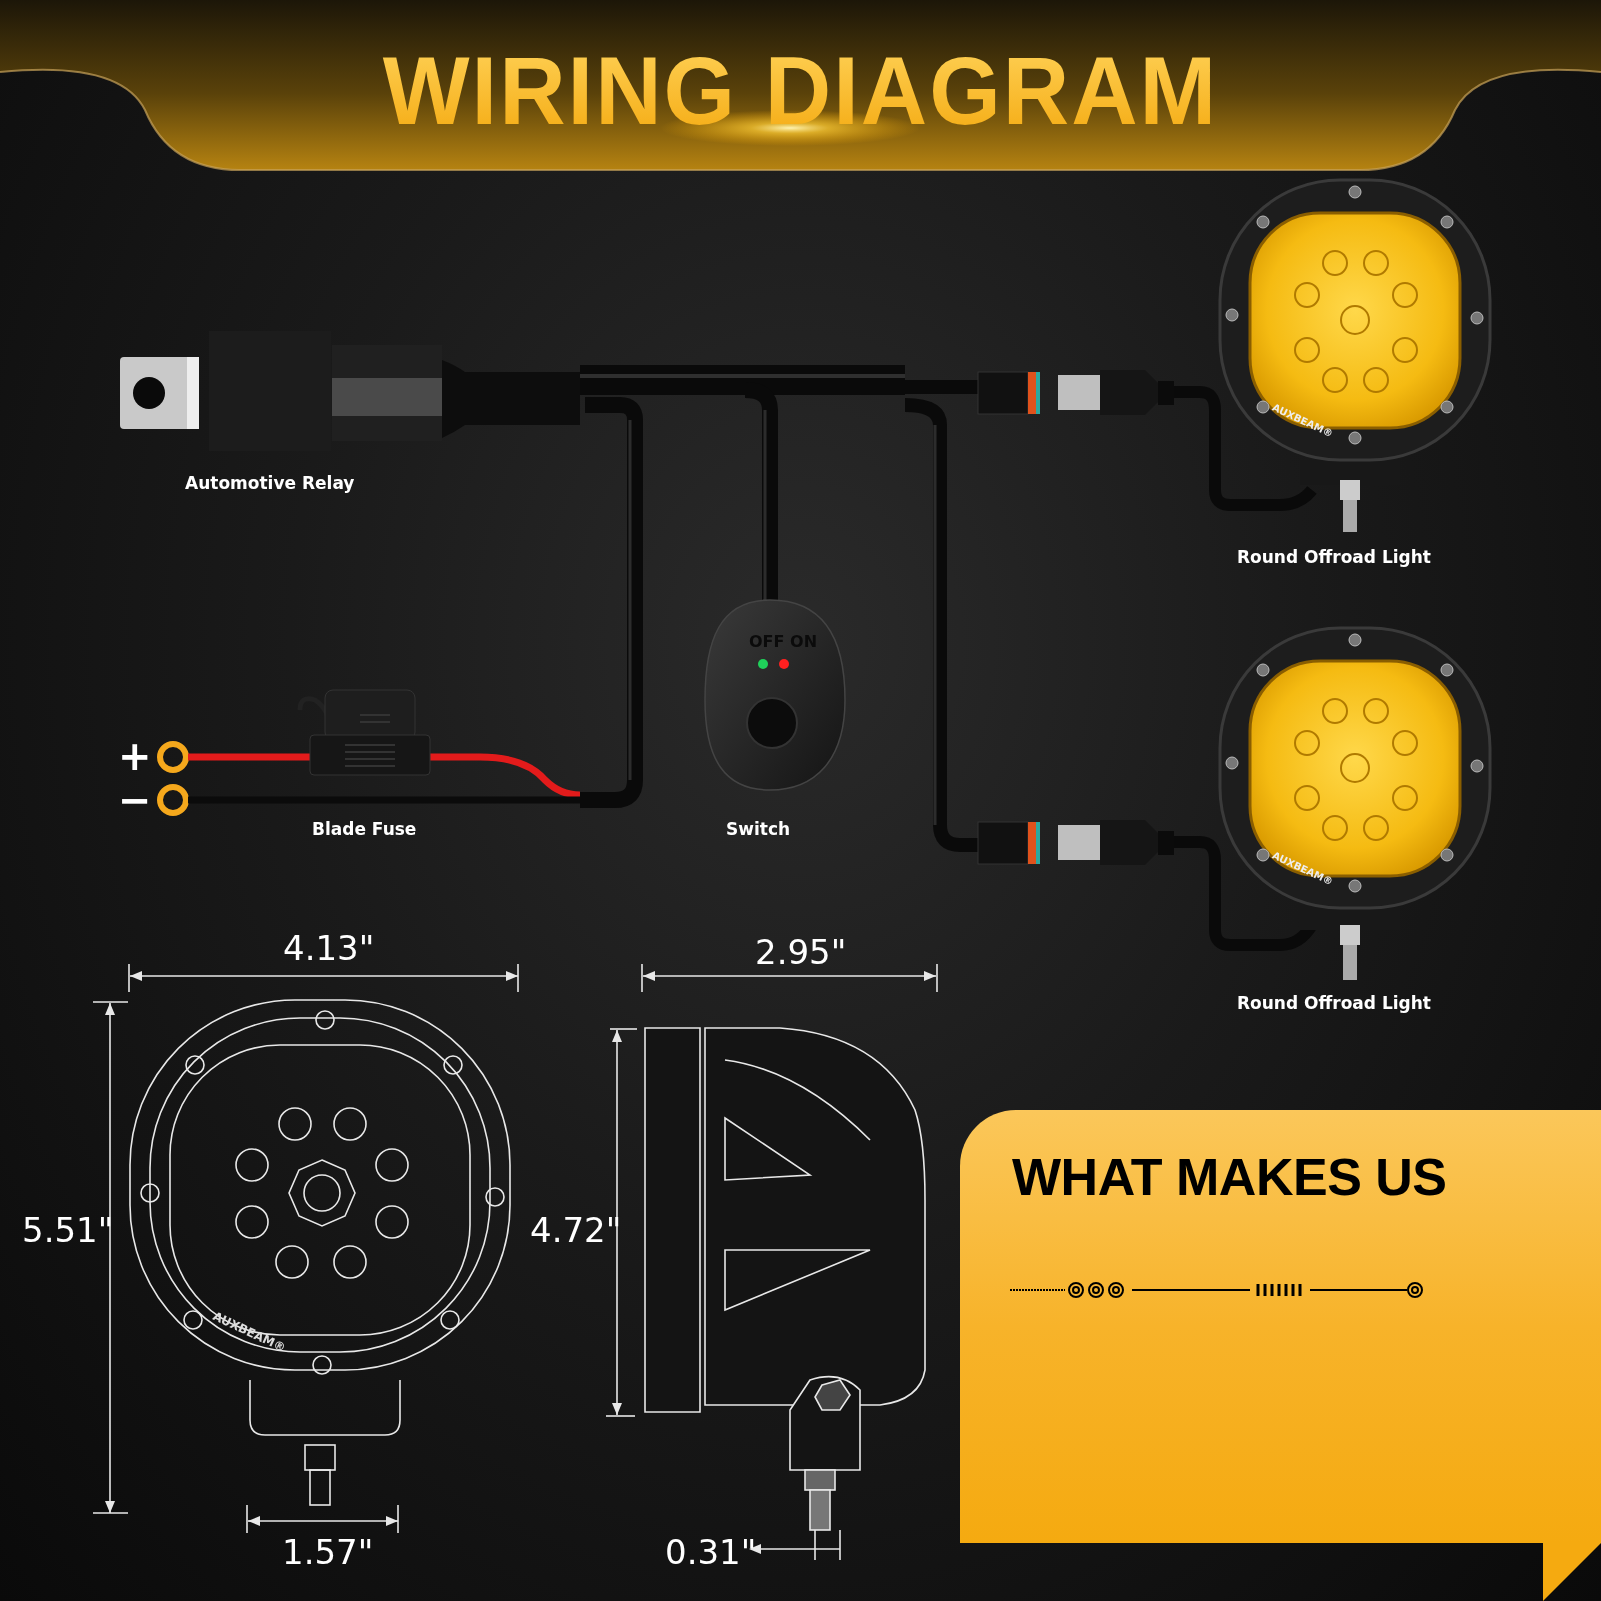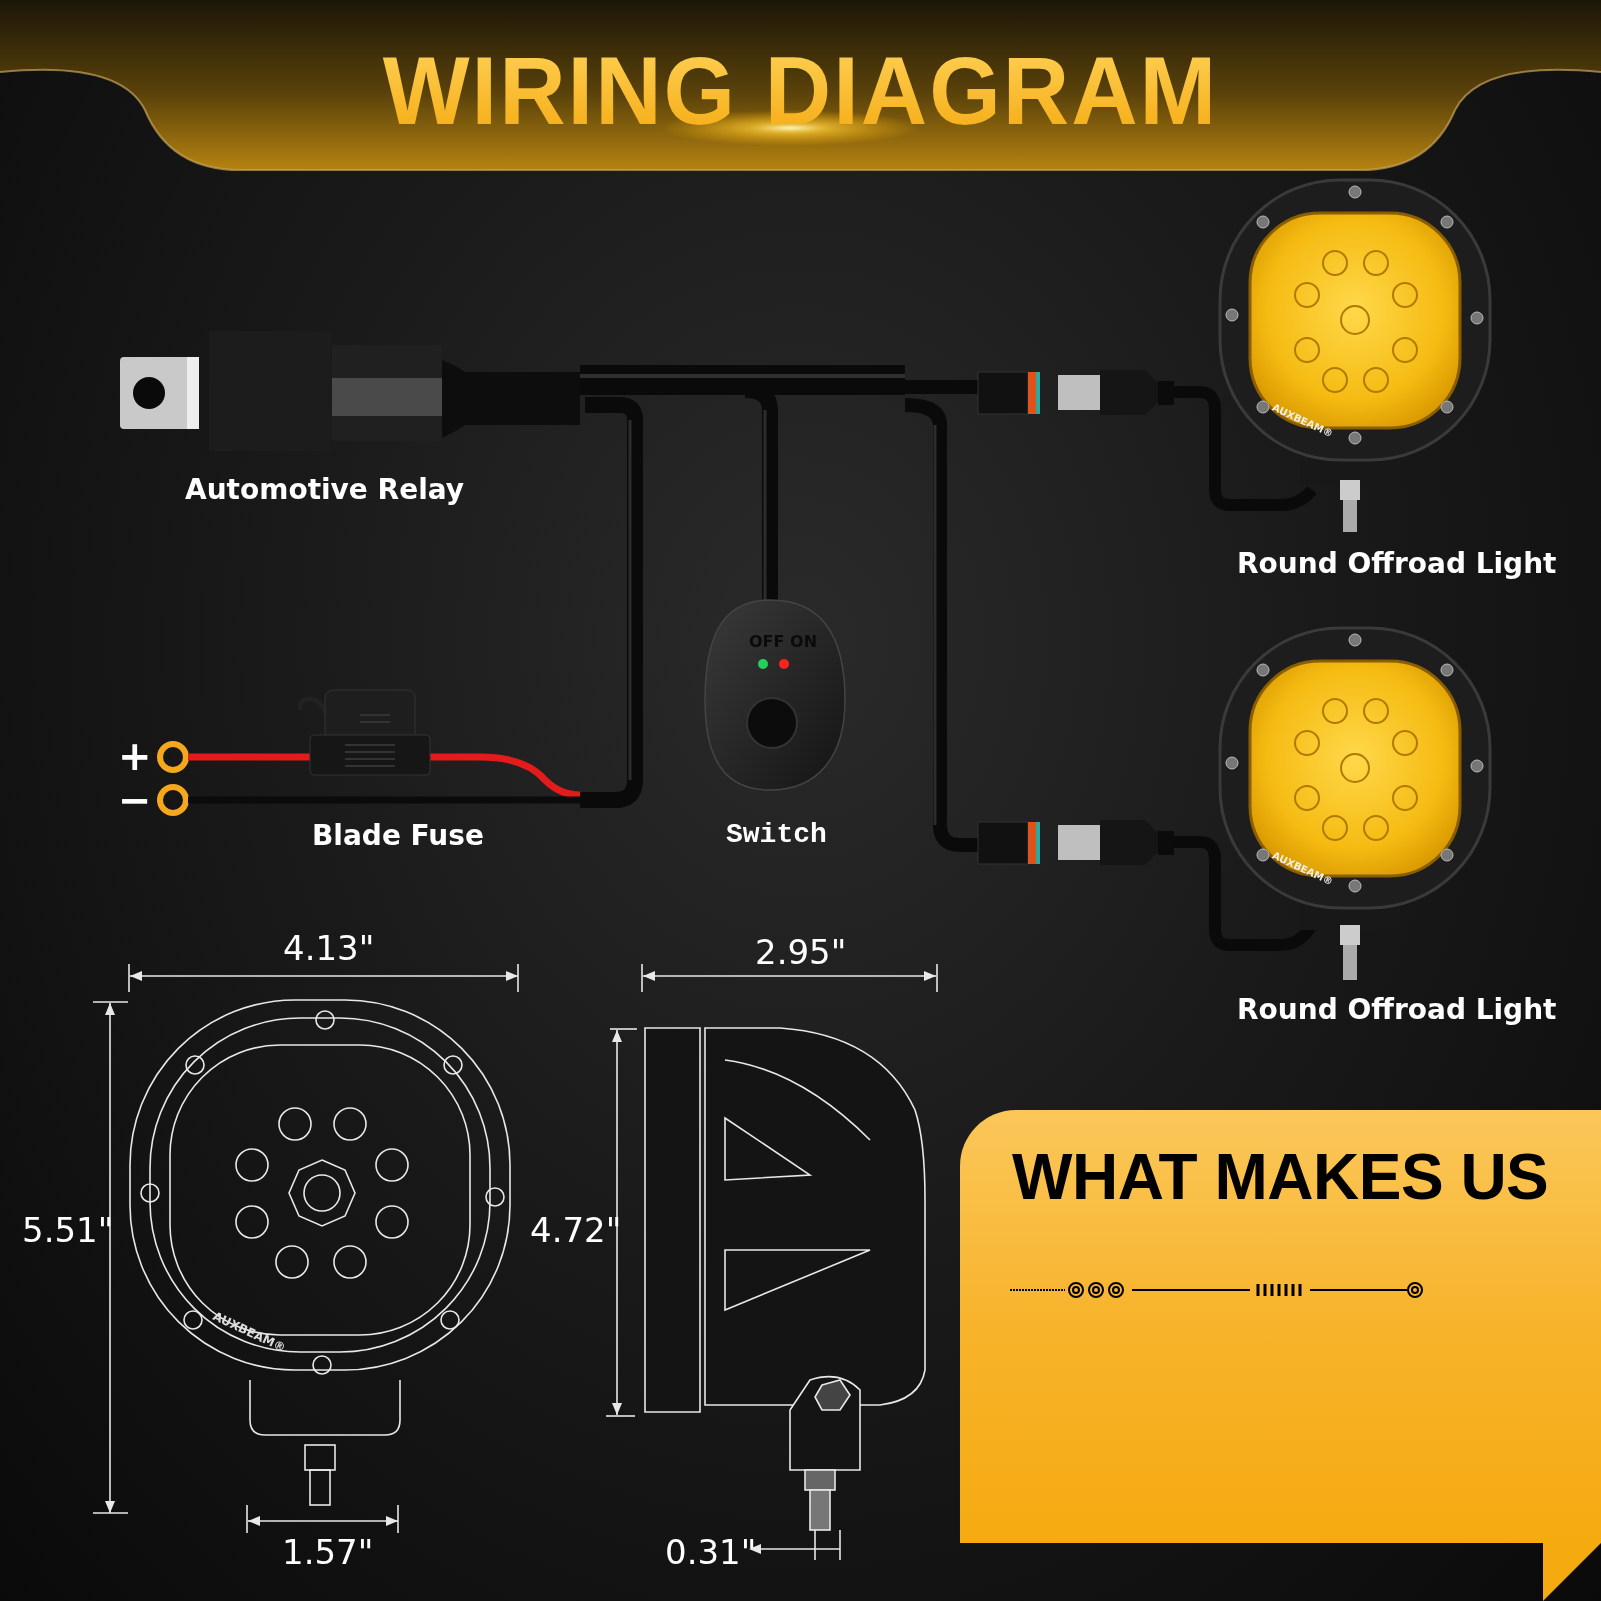--- a/index.html
+++ b/index.html
@@ -1,25 +1,25 @@
 <!DOCTYPE html>
 <html><head>
 <meta charset="utf-8">
 <style>
   html,body{margin:0;padding:0;}
   body{width:1601px;height:1601px;overflow:hidden;background:#111;font-family:"DejaVu Sans","Liberation Sans",sans-serif;}
   .canvas{position:relative;width:1601px;height:1601px;background:radial-gradient(ellipse at 50% 40%,#2a2a2a 0%,#1a1a1a 45%,#0a0a0a 100%);overflow:hidden;}
   .banner{position:absolute;left:0;top:0;width:1601px;height:180px;}
   .title{position:absolute;left:0;top:38px;width:1601px;text-align:center;font-family:"Liberation Sans",sans-serif;font-weight:bold;font-size:92px;letter-spacing:2px;color:#f7b318;transform:scaleY(1.05);
     background:linear-gradient(180deg,#ffd35a 0%,#f4a90f 100%);-webkit-background-clip:text;background-clip:text;-webkit-text-fill-color:transparent;text-shadow:none;}
-  .label{position:absolute;color:#fff;font-weight:bold;font-size:28px;white-space:nowrap;}
+  .label{position:absolute;color:#fff;font-weight:bold;font-size:17px;white-space:nowrap;}
   .dim{position:absolute;color:#fff;font-size:34px;white-space:nowrap;font-family:"DejaVu Sans",sans-serif;}
   svg{position:absolute;left:0;top:0;}
   .panel{position:absolute;left:960px;top:1110px;width:641px;height:433px;background:linear-gradient(180deg,#fbc75a 0%,#f7b32a 50%,#f5aa10 100%);border-top-left-radius:56px;}
-  .panel-title{position:absolute;left:52px;top:34px;font-family:"Liberation Sans",sans-serif;font-weight:bold;font-size:64px;line-height:66px;color:#000;letter-spacing:-0.5px;}
+  .panel-title{position:absolute;left:52px;top:34px;font-family:"Liberation Sans",sans-serif;font-weight:bold;font-size:52px;line-height:66px;color:#000;letter-spacing:-0.5px;}
   .bullets{position:absolute;left:22px;top:190px;width:610px;}
   .bullet{position:relative;padding-left:30px;color:#fff;font-size:37px;line-height:40px;margin-bottom:10px;font-family:"DejaVu Sans",sans-serif;letter-spacing:-1px;}
   .bullet::before{content:"";position:absolute;left:0;top:16px;width:16px;height:16px;border-radius:50%;background:#000;}
   .fold{position:absolute;left:1543px;top:1543px;width:58px;height:58px;}
 </style>
 </head>
 <body>
 
 <div class="canvas">
 
@@ -259,21 +259,21 @@
         <polygon points="936,976 924,971 924,981"></polygon>
       <polygon points="617,1030 612,1042 622,1042"></polygon>
         <polygon points="617,1415 612,1403 622,1403"></polygon>
       <polygon points="749,1549 761,1544 761,1554"></polygon>
     </g>
 
   </svg>
 
   <div class="label" style="left:185px;top:473px;">Automotive Relay</div>
   <div class="label" style="left:312px;top:819px;text-align:right;">Blade Fuse</div>
-  <div class="label" style="left:726px;top:819px;font-family:Liberation Mono, monospace;">Switch</div>
+  <div class="label" style="left:726px;top:819px;">Switch</div>
   <div class="label" style="left:1237px;top:547px;">Round Offroad Light</div>
   <div class="label" style="left:1237px;top:993px;">Round Offroad Light</div>
   <div style="position:absolute;left:749px;top:632px;font-size:16px;font-weight:bold;color:#0b0b0b;">OFF ON</div>
   <div style="position:absolute;left:118px;top:733px;font-size:40px;font-weight:bold;color:#fff;">+</div>
   <div style="position:absolute;left:118px;top:777px;font-size:40px;font-weight:bold;color:#fff;">−</div>
   <div style="position:absolute;left:1270px;top:415px;font-size:10px;font-weight:bold;color:#eee;transform:rotate(25deg);">AUXBEAM®</div>
   <div style="position:absolute;left:1270px;top:863px;font-size:10px;font-weight:bold;color:#eee;transform:rotate(25deg);">AUXBEAM®</div>
   <div style="position:absolute;left:210px;top:1325px;font-size:12px;font-weight:bold;color:#ddd;transform:rotate(25deg);">AUXBEAM®</div>
 
   <div class="dim" style="left:283px;top:928px;">4.13"</div>

